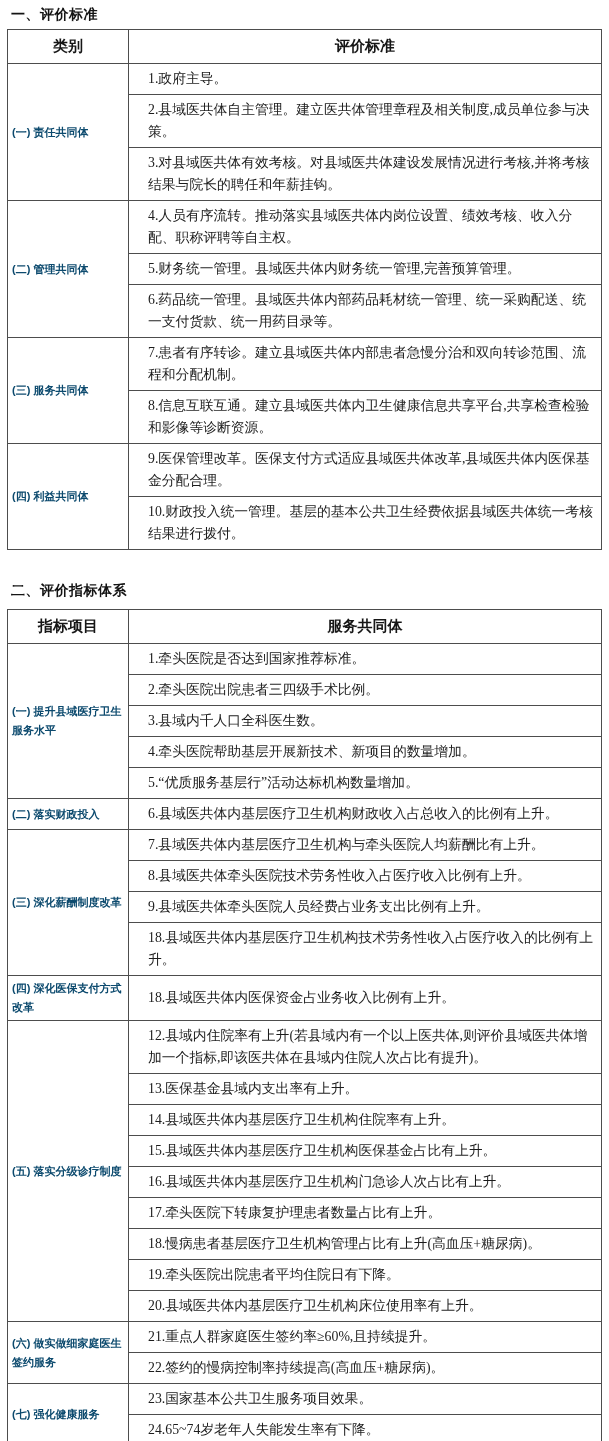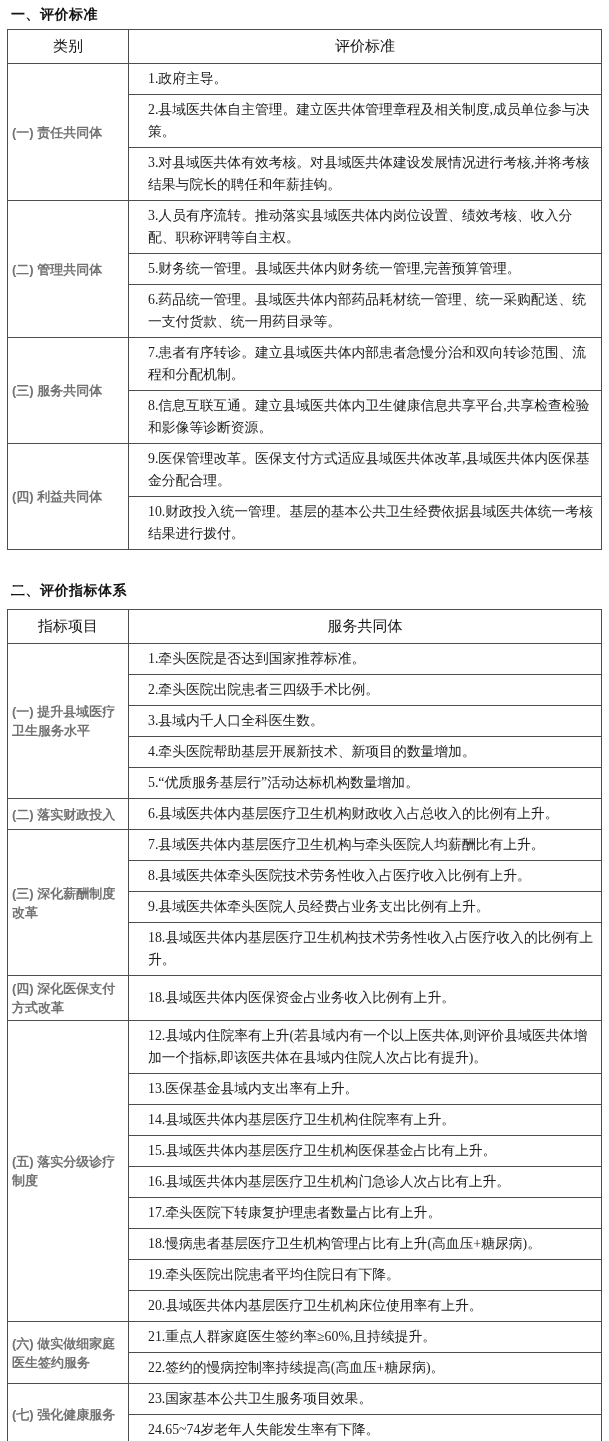--- a/index.html
+++ b/index.html
@@ -31,35 +31,35 @@
   table.doc-table {
     border-collapse: collapse;
     table-layout: fixed;
     width: 595px;
   }
   table.doc-table col.c1 { width: 121px; }
   table.doc-table th {
     border: 1px solid #4d4d4d;
     font-family: "Liberation Sans", sans-serif;
     font-size: 15px;
-    font-weight: normal;
+    font-weight: bold;
     text-align: center;
     padding: 7px 2px;
     color: #161616;
   }
   table.doc-table td {
     border: 1px solid #4d4d4d;
     vertical-align: middle;
   }
   table.doc-table td.cat {
     font-family: "Liberation Sans", sans-serif;
     font-weight: bold;
-    font-size: 13px;
+    font-size: 11px;
     line-height: 19px;
-    color: #737373;
+    color: #0c4a6e;
     padding: 3px 1px 3px 4px;
     text-align: left;
   }
   table.t1 td.cat { white-space: nowrap; }
   table.doc-table td.item {
     font-size: 13.8px;
     line-height: 22px;
     padding: 4px 3px 4px 19px;
     text-align: left;
     color: #1c1c1c;
@@ -89,21 +89,21 @@
           <td class="item">1.政府主导。</td>
         </tr>
         <tr>
           <td class="item">2.县域医共体自主管理。建立医共体管理章程及相关制度,成员单位参与决策。</td>
         </tr>
         <tr>
           <td class="item">3.对县域医共体有效考核。对县域医共体建设发展情况进行考核,并将考核结果与院长的聘任和年薪挂钩。</td>
         </tr>
         <tr>
           <td class="cat" rowspan="3">(二) 管理共同体</td>
-          <td class="item">3.人员有序流转。推动落实县域医共体内岗位设置、绩效考核、收入分配、职称评聘等自主权。</td>
+          <td class="item">4.人员有序流转。推动落实县域医共体内岗位设置、绩效考核、收入分配、职称评聘等自主权。</td>
         </tr>
         <tr>
           <td class="item">5.财务统一管理。县域医共体内财务统一管理,完善预算管理。</td>
         </tr>
         <tr>
           <td class="item">6.药品统一管理。县域医共体内部药品耗材统一管理、统一采购配送、统一支付货款、统一用药目录等。</td>
         </tr>
         <tr>
           <td class="cat" rowspan="2">(三) 服务共同体</td>
           <td class="item">7.患者有序转诊。建立县域医共体内部患者急慢分治和双向转诊范围、流程和分配机制。</td>

